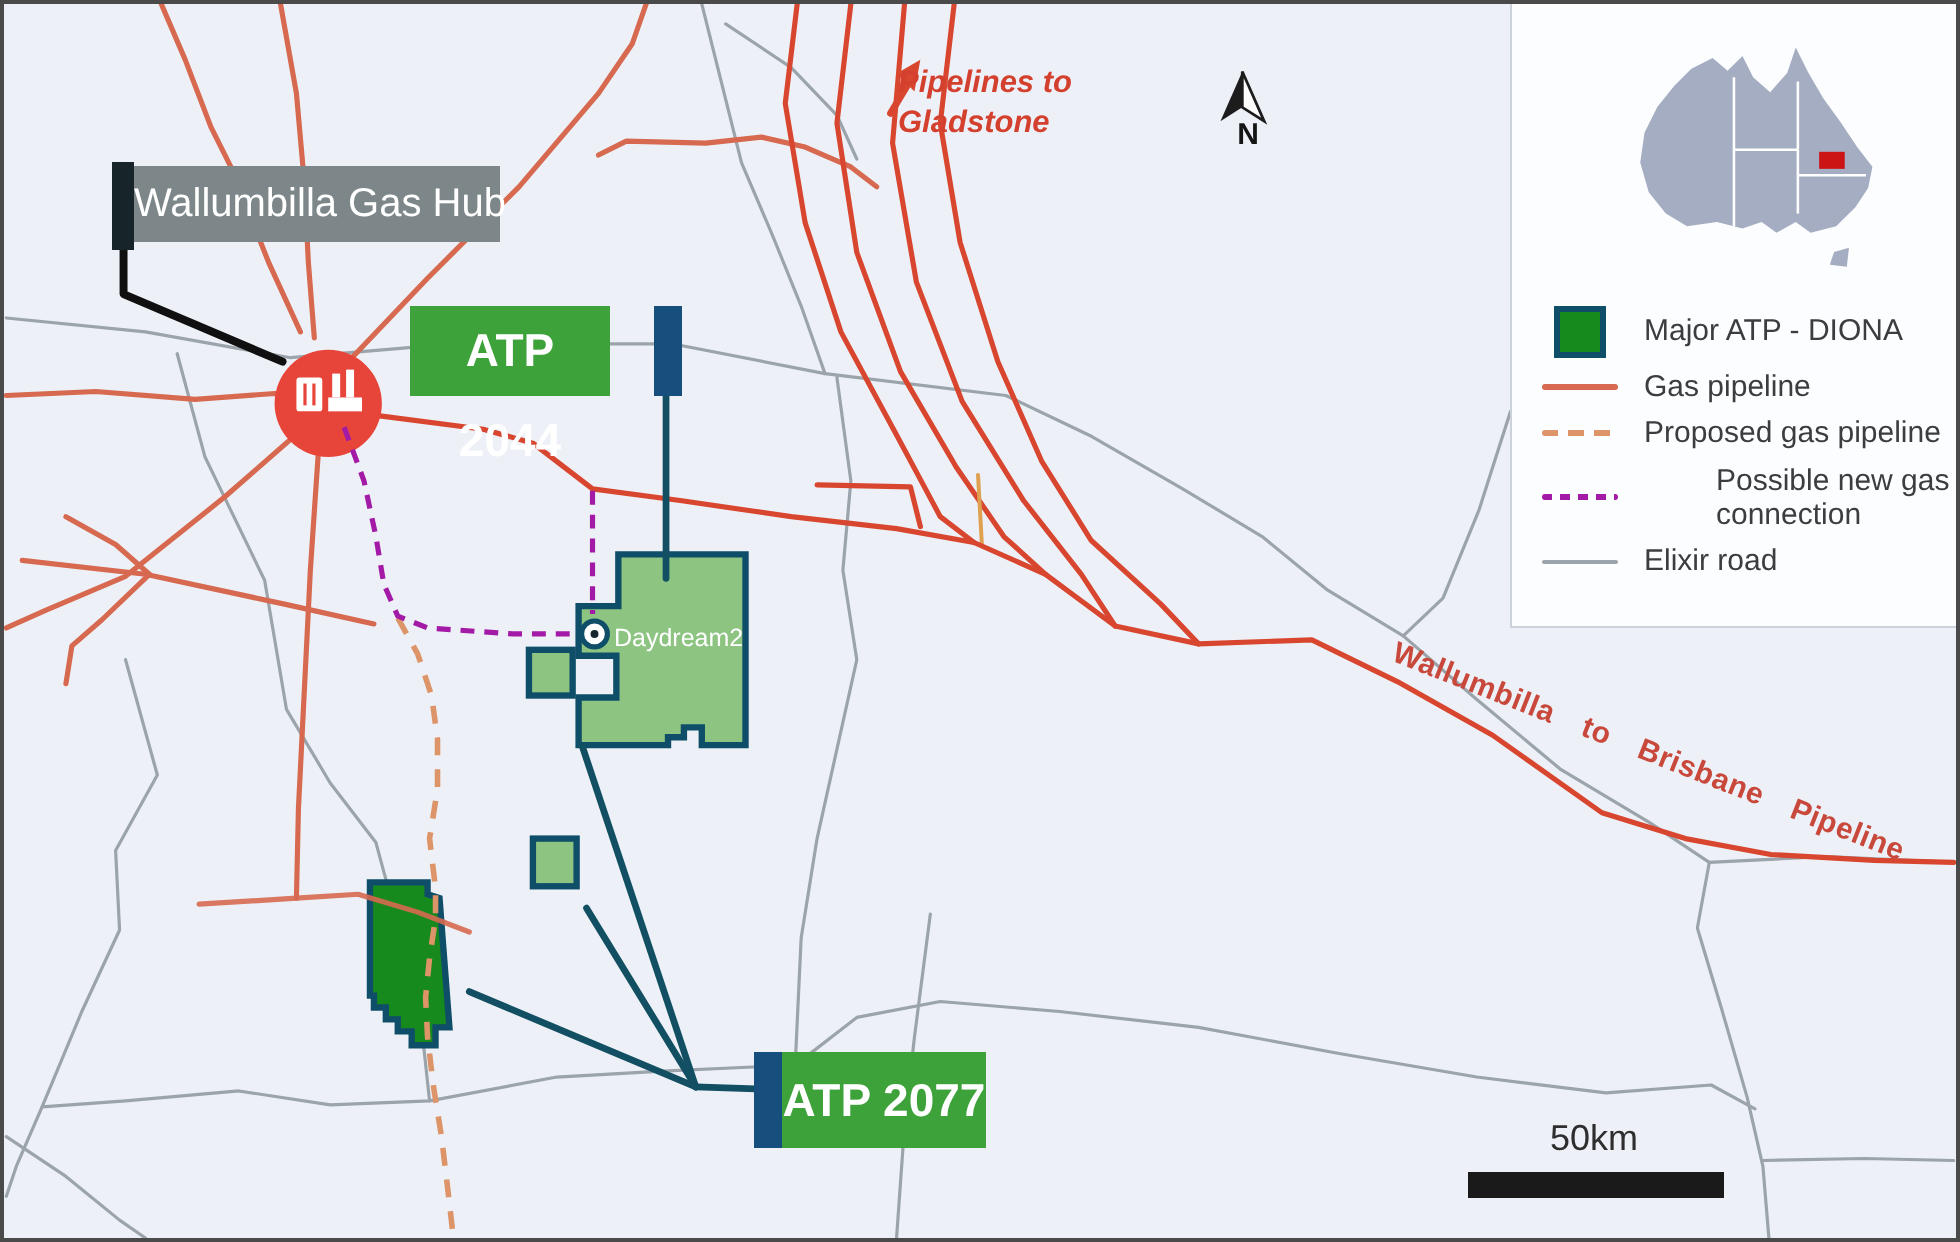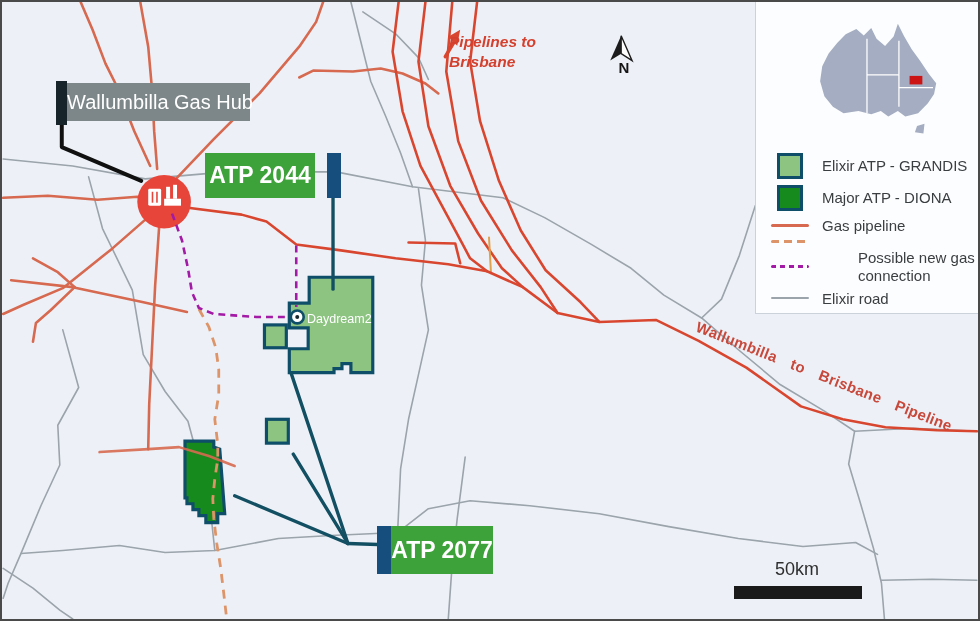--- a/index.html
+++ b/index.html
@@ -163,32 +163,32 @@
       <polygon points="622,34 633,59 622,52" fill="#fdfdfd" stroke="#1c1c1c" stroke-width="1.4"></polygon>
     </g>
   </svg>
 
   <div class="abs" style="left:54px;top:79px;">
     <div class="abs callout-bar-dark" style="left:0;top:0;width:11px;height:44px;"></div>
     <div class="abs gashub-box" style="left:11px;top:2px;width:183px;height:38px;">Wallumbilla Gas Hub</div>
   </div>
 
   <div>
-    <div class="abs atp-box" style="left:203px;top:151px;width:110px;height:45px;line-height:45px;">ATP 2044</div>
+    <div class="abs atp-box" style="left:203px;top:151px;width:100px;height:45px;line-height:45px;">ATP 2044</div>
     <div class="abs atp-bar" style="left:325px;top:151px;width:14px;height:45px;"></div>
   </div>
 
   <div>
     <div class="abs atp-bar" style="left:375px;top:524px;width:14px;height:48px;"></div>
     <div class="abs atp-box" style="left:389px;top:524px;width:102px;height:48px;line-height:48px;">ATP 2077</div>
   </div>
 
   <div class="abs daydream" style="left:305px;top:310px;text-align:center;">Daydream2</div>
 
-  <div class="abs gladstone" style="left:447px;top:30px;width:95px;">Pipelines to Brisbane</div>
+  <div class="abs gladstone" style="left:447px;top:30px;width:95px;">Pipelines to Gladstone</div>
 
   <div class="abs wbtext" style="left:698px;top:316px;">Wallumbilla to Brisbane Pipeline</div>
 
   <div class="abs north-n" style="left:610px;top:57px;width:24px;">N</div>
 
   <div class="abs scalelabel" style="left:730px;top:557px;width:130px;text-align:center;">50km</div>
   <div class="abs scalebar" style="left:732px;top:584px;width:128px;height:13px;"></div>
 
   <div class="abs panel">
     <svg class="abs" style="left:10px;top:6px;" width="205" height="142" viewBox="0 0 200 140">
@@ -202,40 +202,35 @@
           <path d="M100,58 L100,88"></path>
           <path d="M100,70 L132,70"></path>
         </g>
         <rect x="110" y="59" width="12" height="8" fill="var(--australia-marker)"></rect>
       </g>
     </svg>
 
     <div class="legend-list">
       <div class="lrow">
         <span class="swatch-wrap">
-            <span class="sq sq-g"></span>
-          </span>
-        <span class="ltext">Elixir ATP - GRANDIS</span>
-      </div>
-      <div class="lrow">
-        <span class="swatch-wrap">
             <span class="sq sq-d"></span>
           </span>
         <span class="ltext">Major ATP - DIONA</span>
       </div>
       <div class="lrow">
         <span class="swatch-wrap">
             <span class="ln ln-pipe"></span>
           </span>
         <span class="ltext">Gas pipeline</span>
       </div>
       <div class="lrow">
         <span class="swatch-wrap">
             <span class="ln ln-prop"></span>
           </span>
+        <span class="ltext">Proposed gas pipeline</span>
       </div>
       <div class="lrow">
         <span class="swatch-wrap">
             <span class="ln ln-pur"></span>
           </span>
         <span class="ltext" style="max-width:150px;display:inline-block;margin-left:36px;">Possible new gas connection</span>
       </div>
       <div class="lrow">
         <span class="swatch-wrap">
             <span class="ln ln-road"></span>

